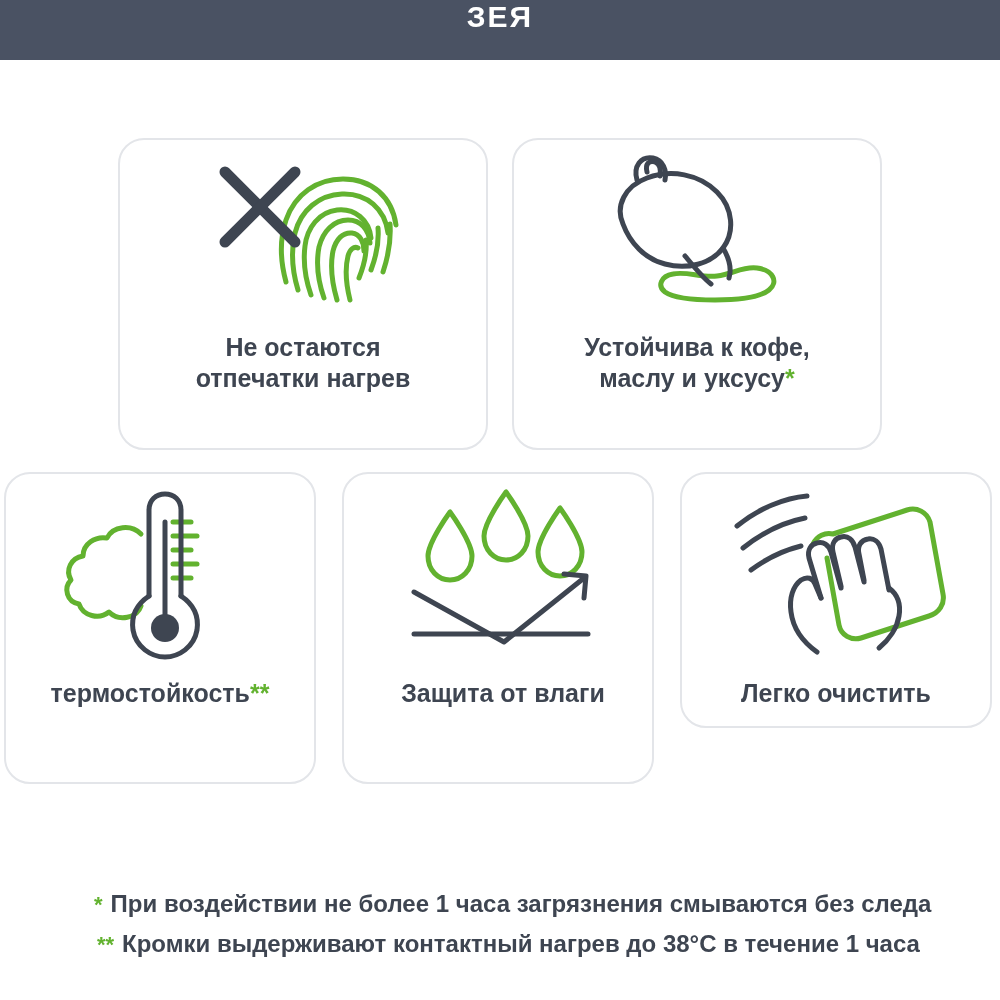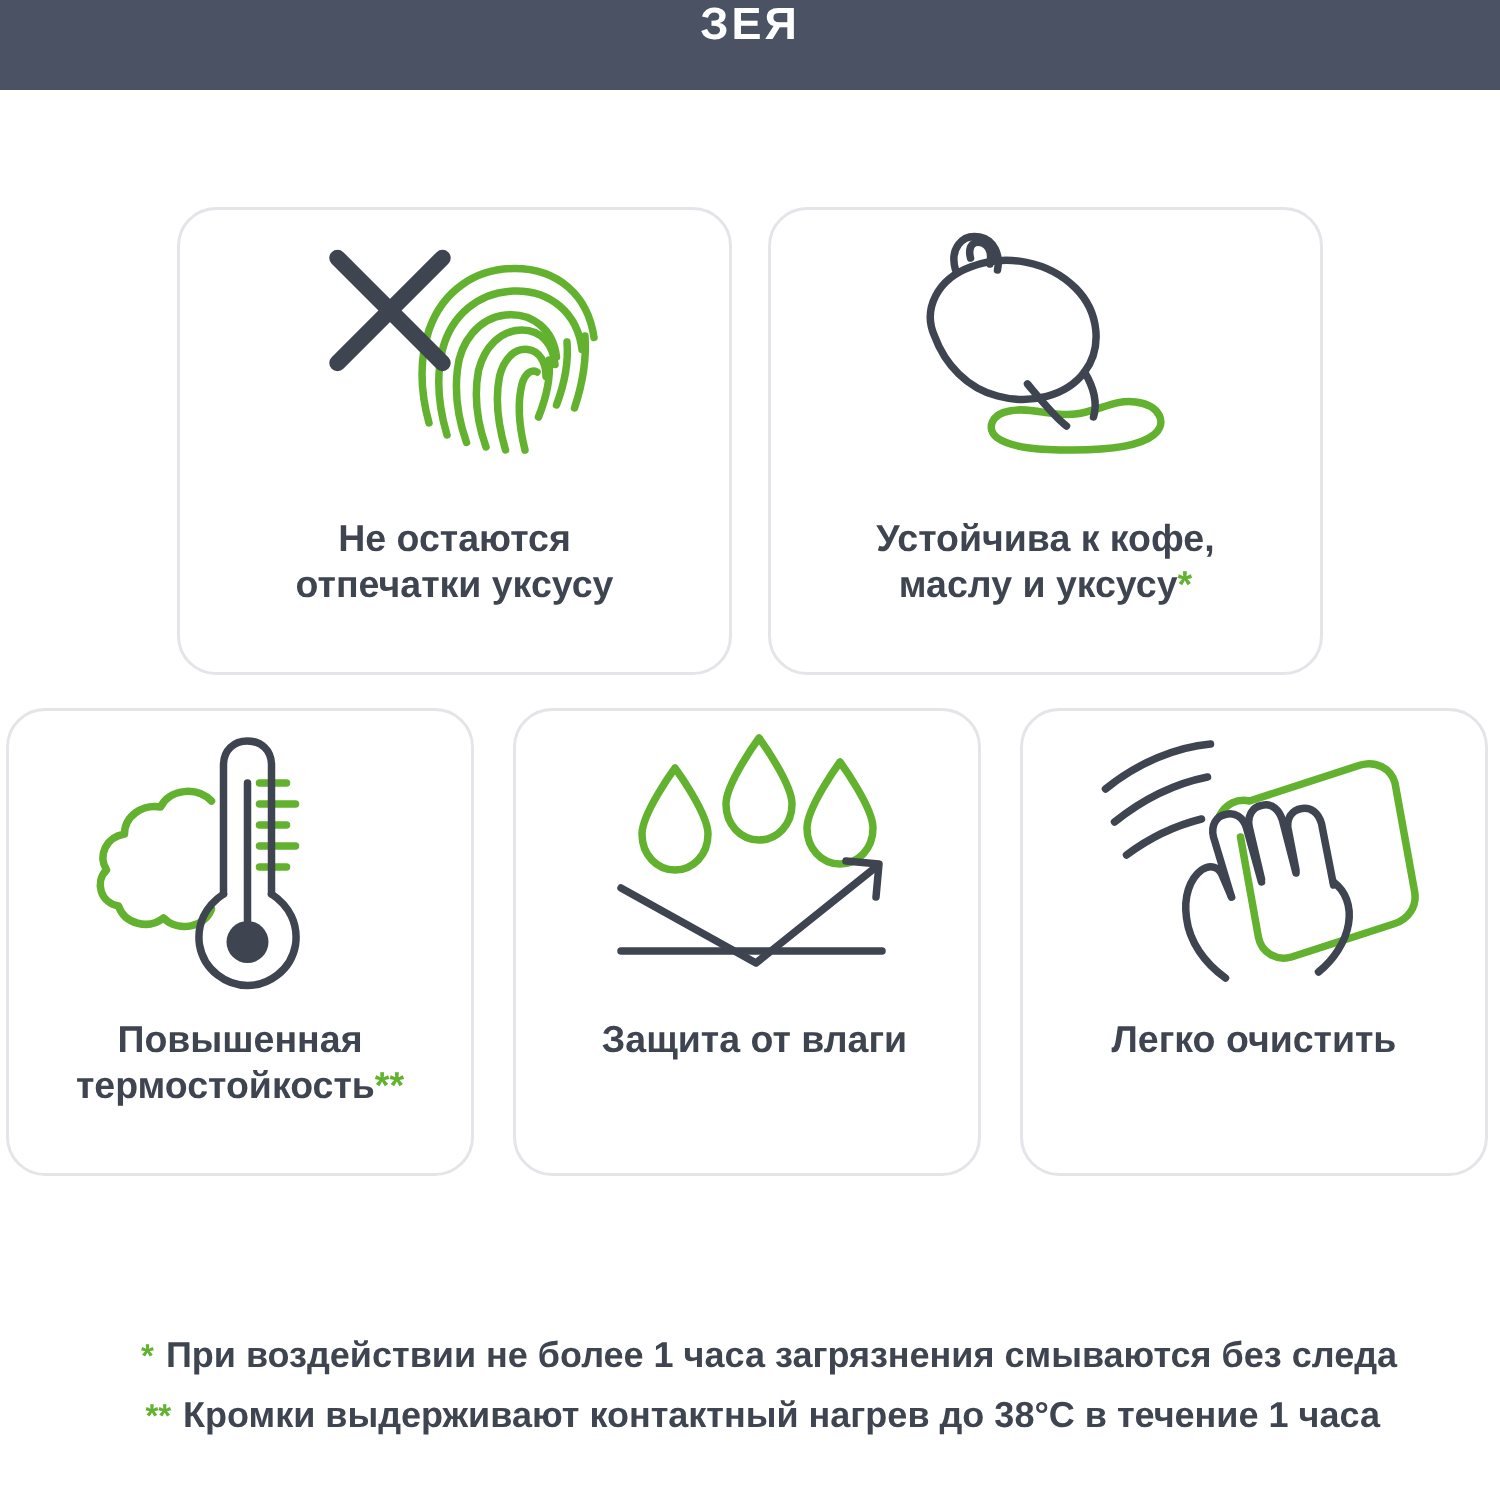--- a/index.html
+++ b/index.html
@@ -65,30 +65,30 @@
   .caption .star {
     color: #62b22f;
     font-weight: bold;
   }
 
   
   #card-fingerprint { left: 118px;  top: 138px;  width: 370px; height: 312px; }
   #card-coffee      { left: 512px;  top: 138px;  width: 370px; height: 312px; }
   #card-heat        { left: 4px;    top: 472px;  width: 312px; height: 312px; }
   #card-moisture    { left: 342px;  top: 472px;  width: 312px; height: 312px; padding-left: 10px; }
-  #card-clean       { left: 680px;  top: 472px;  width: 312px; height: 312px; border-radius: 26px; }
+  #card-clean       { left: 680px;  top: 472px;  width: 312px; height: 256px; border-radius: 26px; }
 
   #card-fingerprint .icon-wrap { height: 190px; width: 100%; }
   #card-coffee .icon-wrap      { height: 190px; width: 100%; }
   #card-heat .icon-wrap        { height: 200px; width: 100%; }
   #card-moisture .icon-wrap    { height: 200px; width: 100%; }
   #card-clean .icon-wrap       { height: 200px; width: 100%; }
 
   #card-fingerprint .caption,
-  #card-coffee .caption { margin-top: 14px; }
+  #card-coffee .caption { margin-top: 2px; }
   #card-heat .caption,
   #card-moisture .caption,
   #card-clean .caption  { margin-top: 4px; }
 
   
   .footnotes {
     position: absolute;
     left: 0;
     top: 890px;
     width: 1000px;
@@ -138,21 +138,21 @@
           <path d="M166 128 C172 113 174 100 173 90"></path>
         </g>
         <g stroke="#3e4551" stroke-width="11" stroke-linecap="round">
           <line x1="32" y1="22" x2="102" y2="92"></line>
           <line x1="102" y1="22" x2="32" y2="92"></line>
         </g>
       </svg>
     </div>
     <div class="caption">
       <div>Не остаются</div>
-      <div>отпечатки уксусу</div>
+      <div>отпечатки нагрев</div>
     </div>
   </div>
 
   <div class="card" id="card-coffee">
     <div class="icon-wrap">
       <svg width="240" height="170" viewBox="0 0 240 170" fill="none" xmlns="http://www.w3.org/2000/svg">
         <g stroke="#62b22f" stroke-width="5" fill="none" stroke-linecap="round" stroke-linejoin="round">
           <path d="M88 142 C80 136 84 126 96 124 C110 121 124 128 140 126 C156 124 166 116 180 118 C196 120 202 132 192 140 C182 148 160 150 138 150 C118 150 98 149 88 142 Z"></path>
         </g>
         <g stroke="#3e4551" stroke-width="5" fill="none" stroke-linecap="round" stroke-linejoin="round">
@@ -183,21 +183,20 @@
         </g>
         <g stroke="#3e4551" stroke-width="5" fill="none" stroke-linecap="round" stroke-linejoin="round">
           <path d="M104 114 V28 C104 18 111 12 120 12 C129 12 136 18 136 28 V114"></path>
           <path d="M104 114 C92 122 86 134 88 148 C91 165 106 175 120 175 C134 175 149 165 152 148 C154 134 148 122 136 114"></path>
           <path d="M120 40 V132"></path>
           <circle cx="120" cy="146" r="14" fill="#3e4551" stroke="none"></circle>
         </g>
       </svg>
     </div>
     <div class="caption">
-      <div>Повышенная</div>
       <div><span>термостойкость</span><span class="star">**</span></div>
     </div>
   </div>
 
   <div class="card" id="card-moisture">
     <div class="icon-wrap">
       <svg width="230" height="185" viewBox="0 0 230 185" fill="none" xmlns="http://www.w3.org/2000/svg">
         <g stroke="#62b22f" stroke-width="5" fill="none" stroke-linecap="round" stroke-linejoin="round">
           <path d="M62 30 C62 30 40 60 40 74 C40 88 50 98 62 98 C74 98 84 88 84 74 C84 60 62 30 62 30 Z"></path>
           <path d="M118 10 C118 10 96 40 96 54 C96 68 106 78 118 78 C130 78 140 68 140 54 C140 40 118 10 118 10 Z"></path>

